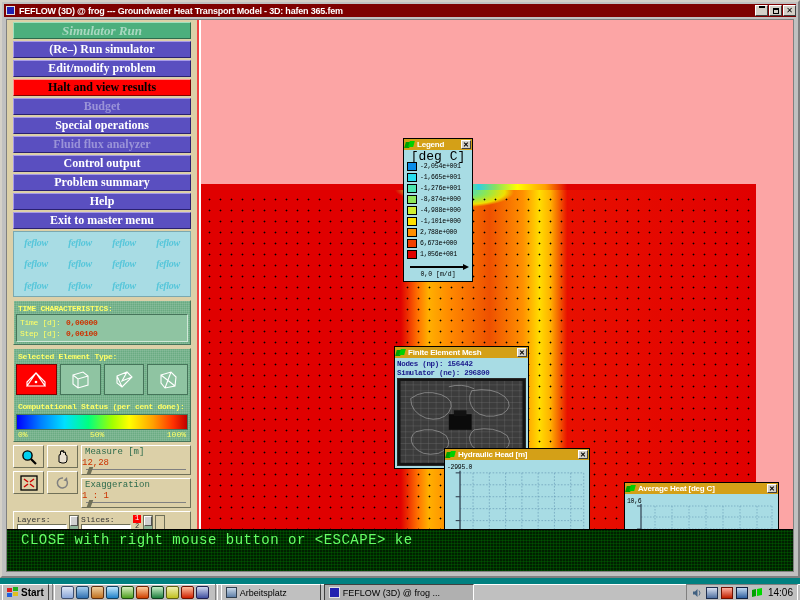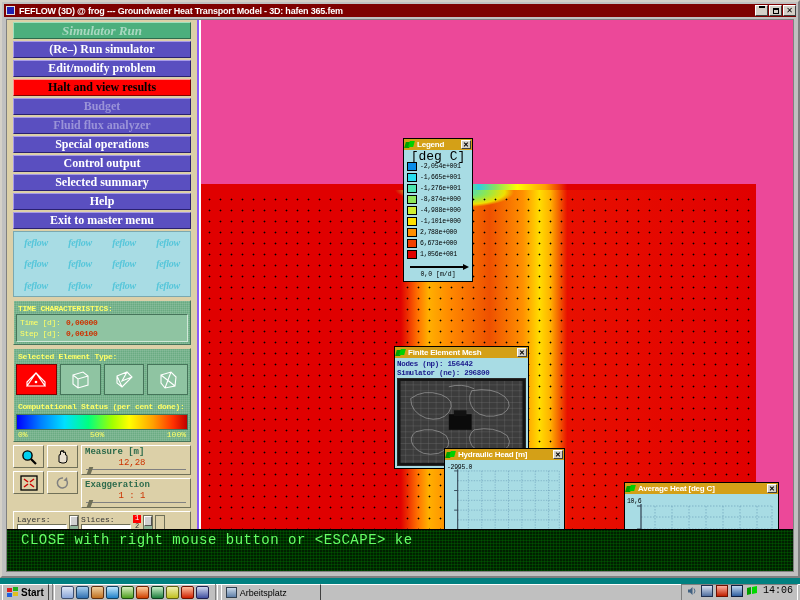--- a/index.html
+++ b/index.html
@@ -52,21 +52,21 @@
     position:absolute; left:4px; top:17px; right:4px; bottom:4px;
     background:#ffffff;
     border:1px solid #808080;
     overflow:hidden;
   }
 
   
   #panel {
     position:absolute; left:0; top:0; width:192px; height:100%;
     background:#dcd0a8;
-    border-right:2px solid #8b5cf6;
+    border-right:2px solid #ef4444;
     overflow:hidden;
   }
   .menu-btn {
     margin:2px 6px; height:17px;
     background:#5a4fc0;
     border:1px solid #a79ae8;
     border-right-color:#2a2070; border-bottom-color:#2a2070;
     color:#ffffff;
     font-family:"Liberation Serif", serif;
     font-weight:bold; font-size:12px;
@@ -143,26 +143,26 @@
   .tool-btn {
     width:31px; height:23px; background:#dcd0a8;
     border:1px solid #ffffff; border-right-color:#707058; border-bottom-color:#707058;
     display:flex; align-items:center; justify-content:center;
   }
   .meas-box {
     flex:1; background:#dcd0a8;
     border:1px solid #ffffff; border-right-color:#707058; border-bottom-color:#707058;
   }
   .meas-title {
-    font-family:"Liberation Mono", monospace; font-size:9px; font-weight:bold;
+    font-family:"Liberation Mono", monospace; font-size:9px; font-weight:normal;
     color:#2d6b4c; padding-left:3px; line-height:12px;
   }
   .meas-val {
     font-family:"Liberation Mono", monospace; font-size:9px;
-    color:#cc3300; text-align:center; padding-right:8px; line-height:11px;
+    color:#cc3300; text-align:left; padding-right:8px; line-height:11px;
   }
   .meas-slider { position:relative; height:3px; margin:0 4px 2px 4px; border-top:1px solid #808080; }
   .meas-slider i { position:absolute; left:2px; top:-3px; width:4px; height:7px; background:#707058; transform:skewX(-20deg); }
 
   #layers-grp {
     margin:3px 6px 0 6px; background:#dcd0a8;
     border:1px solid #ffffff; border-right-color:#707058; border-bottom-color:#707058;
     display:flex; padding:3px; gap:2px;
   }
   .stack-label { font-family:"Liberation Mono", monospace; font-size:8px; color:#333; }
@@ -179,21 +179,21 @@
   .vslider .thumb { position:absolute; left:0; right:0; height:10px; background:#d0d0d0; border:1px solid #fff; border-right-color:#505050; border-bottom-color:#505050; }
   .slicenums {
     font-family:"Liberation Mono", monospace; font-size:7px; color:#333;
     display:flex; flex-direction:column; line-height:7.5px; text-align:center; width:8px;
   }
   .slicenums .top { background:#ff0000; color:#fff; }
 
   
   #viewport {
     position:absolute; left:194px; top:0; right:0; bottom:0;
-    background:#ec4899; overflow:hidden;
+    background:#fca5a5; overflow:hidden;
   }
   #heatmap {
     position:absolute; left:0; top:170px; width:555px; height:368px;
   }
   #heatmap .base {
     position:absolute; inset:0;
     background:
       radial-gradient(ellipse 60px 18px at 262px 2px, #39d5e0 0%, #8ee84f 40%, #f0e000 70%, transparent 85%),
       radial-gradient(ellipse 55px 14px at 238px 0px, #5ce0e8 0%, #b8f040 45%, transparent 80%),
       linear-gradient(to right,
@@ -243,21 +243,21 @@
   .leg-scale { font-family:"Liberation Mono", monospace; font-size:6.5px; text-align:center; color:#000;}
 
   
   .chart-area { position:relative; background:#a8dce4; }
   .grid-svg { position:absolute; inset:0; }
   .ax-lbl {
     position:absolute; font-family:"Liberation Mono", monospace; font-size:6.5px; color:#000;
     letter-spacing:-0.3px; white-space:nowrap;
   }
   #win-fem { left:193px; top:326px; width:135px; }
-  #win-hh  { left:243px; top:428px; width:121px; }
+  #win-hh  { left:243px; top:428px; width:146px; }
   #win-ah  { left:423px; top:462px; width:155px; }
 
   #fem-info { font-family:"Liberation Mono", monospace; font-size:7.5px; color:#1a1a8c; line-height:9px; font-weight:bold; letter-spacing:-0.3px;}
   #fem-info .n { color:#1a1a8c; }
   #mesh-img { width:100%; height:88px; background:#4a4a4a; position:relative; overflow:hidden; border:1px solid #2a2a2a;}
 
   
   #console {
     position:absolute; left:0; bottom:0; width:100%; height:42px;
     background:#002000;
@@ -290,22 +290,22 @@
   .ql-ic { width:13px; height:13px; border-radius:2px; }
   .task-btn {
     height:18px; min-width:100px; display:flex; align-items:center; gap:3px; padding:0 4px;
     background:#c0c0c0; border:1px solid #ffffff;
     border-right-color:#404040; border-bottom-color:#404040;
     font-size:9px; color:#000; white-space:nowrap; overflow:hidden;
   }
   .task-btn.active { border:1px solid #404040; border-right-color:#fff; border-bottom-color:#fff; background:#b0b0b0;}
   .task-ic { width:11px;height:11px;flex:none;}
   #tray {
-    margin-left:auto; height:18px; display:flex; align-items:flex-start; gap:3px; padding:0 4px;
-    border:1px solid #808080; border-right-color:#fff; border-bottom-color:#fff;font-family:Liberation Mono, monospace;
+    margin-left:auto; height:18px; display:flex; align-items:center; gap:3px; padding:0 4px;
+    border:1px solid #808080; border-right-color:#fff; border-bottom-color:#fff;
   }
   .tray-ic { width:12px; height:12px; }
   #clock { font-size:10px; color:#000; margin-left:2px;}
 </style>
 </head>
 <body>
 
 <div id="app-window">
 
   <div id="titlebar">
@@ -324,24 +324,24 @@
 
   <div id="client">
 
     <div id="panel">
 
       <div class="menu-btn header"><span>Simulator Run</span></div>
       <div class="menu-btn"><span>(Re–) Run simulator</span></div>
       <div class="menu-btn"><span>Edit/modify problem</span></div>
       <div class="menu-btn halt"><span>Halt and view results</span></div>
       <div class="menu-btn disabled"><span>Budget</span></div>
+      <div class="menu-btn"><span>Special operations</span></div>
       <div class="menu-btn disabled"><span>Fluid flux analyzer</span></div>
-      <div class="menu-btn"><span>Special operations</span></div>
       <div class="menu-btn"><span>Control output</span></div>
-      <div class="menu-btn"><span>Selected summary</span></div>
+      <div class="menu-btn"><span>Problem summary</span></div>
       <div class="menu-btn"><span>Help</span></div>
       <div class="menu-btn"><span>Exit to master menu</span></div>
 
       <div id="logo-area">
         <span class="feflow-logo">feflow</span>
         <span class="feflow-logo">feflow</span>
         <span class="feflow-logo">feflow</span>
         <span class="feflow-logo">feflow</span>
         <span class="feflow-logo">feflow</span>
         <span class="feflow-logo">feflow</span>
@@ -767,20 +767,24 @@
     <span class="ql-ic" style="background:linear-gradient(#c8f0c8,#208040);border:1px solid #104020"></span>
     <span class="ql-ic" style="background:linear-gradient(#f0f0b0,#c0c020);border:1px solid #606010"></span>
     <span class="ql-ic" style="background:linear-gradient(#ffc0a0,#d02000);border:1px solid #701000"></span>
     <span class="ql-ic" style="background:linear-gradient(#d0d8f0,#4050a0);border:1px solid #202050"></span>
   </div>
   <div class="tb-sep"></div>
   <div class="task-btn">
     <span class="task-ic" style="background:linear-gradient(#c8d8e8,#6080a8);border:1px solid #304050"></span>
     <span>Arbeitsplatz</span>
   </div>
+  <div class="task-btn active" style="min-width:150px">
+    <span class="task-ic" style="background:#2020b0;border:1px solid #e0e0e0"></span>
+    <span>FEFLOW (3D) @ frog ...</span>
+  </div>
   <div id="tray">
     <span class="tray-ic" style="background:none;">
       <svg width="12" height="12" viewBox="0 0 12 12">
           <path d="M2 4.5 L4 4.5 L6.5 2 L6.5 10 L4 7.5 L2 7.5 Z" fill="#406080"></path>
           <path d="M8 3.5 Q10 6 8 8.5" stroke="#406080" fill="none" stroke-width="0.9"></path>
         </svg>
     </span>
     <span class="tray-ic" style="background:linear-gradient(#d8e0f0,#5070a0);border:1px solid #203050"></span>
     <span class="tray-ic" style="background:linear-gradient(#ffb0a0,#c02000);border:1px solid #701000"></span>
     <span class="tray-ic" style="background:linear-gradient(#c0d8f0,#3060a0);border:1px solid #102040"></span>

